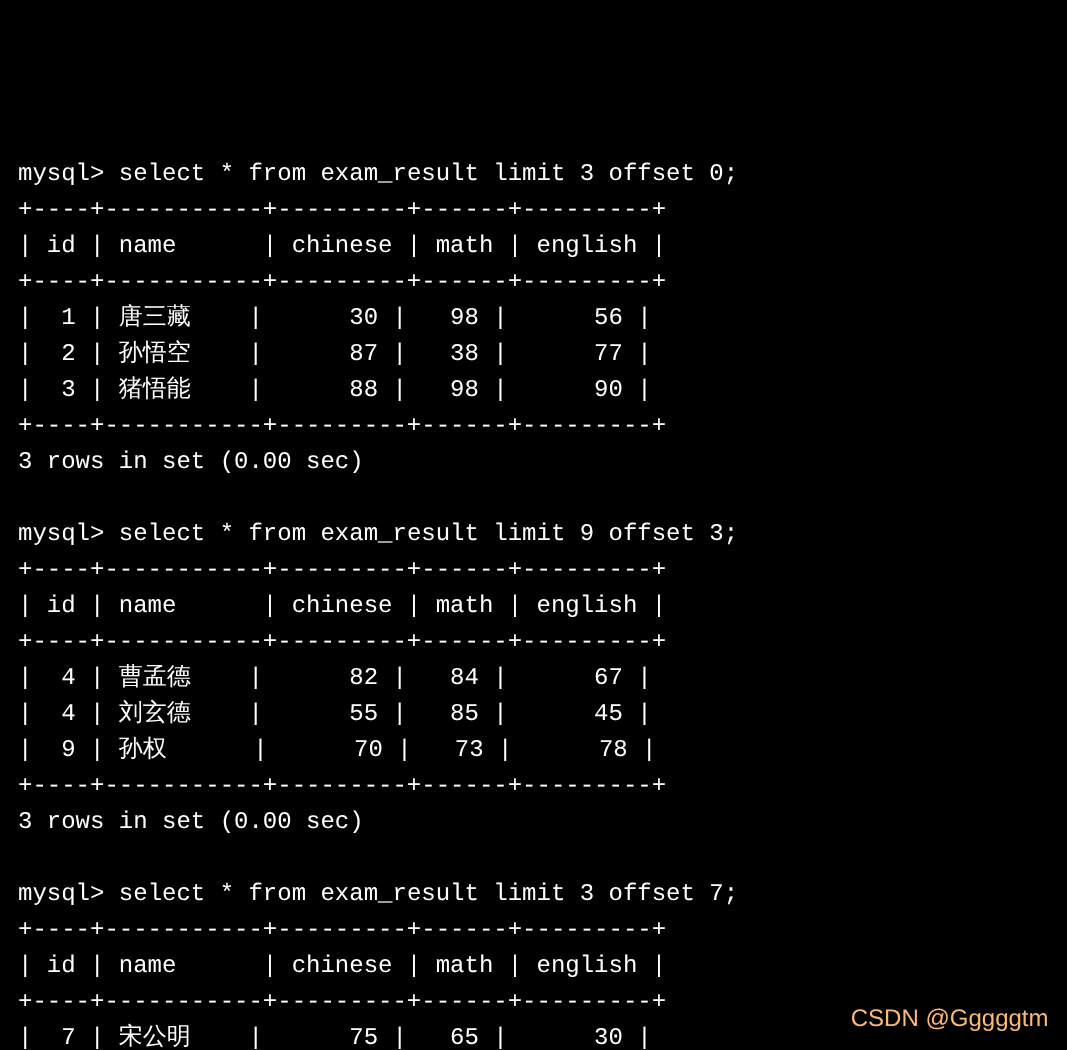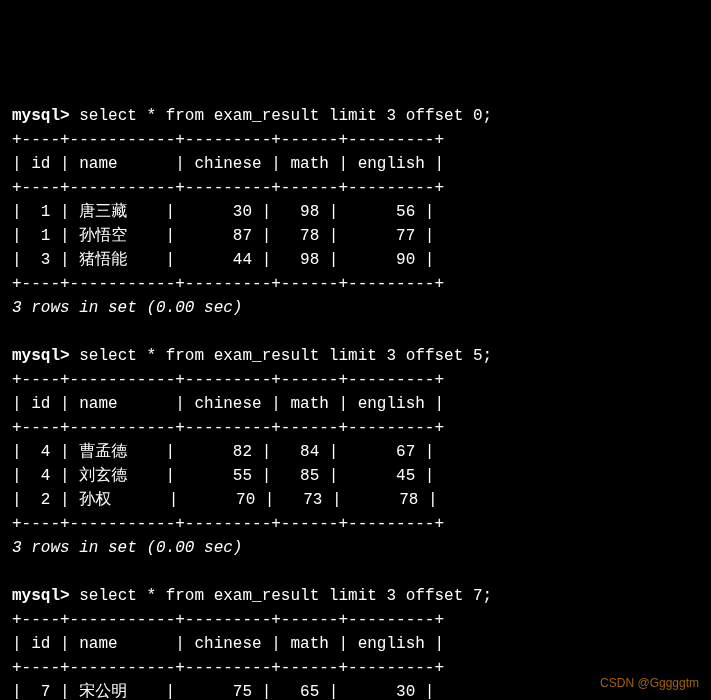--- a/index.html
+++ b/index.html
@@ -12,65 +12,64 @@
       color: #ffffff;
       font-family: 'Courier New', Consolas, monospace;
       font-size: 16px;
       padding: 8px 12px;
       line-height: 1.5;
       width: 711px;
       height: 700px;
       white-space: pre;
     }
     .prompt {
-      font-weight: bold;
+      font-weight: normal;
       margin-top: 41px;
     }
     .border-line {
       color: #ffffff;
     }
     .header-row, .data-row {
       color: #ffffff;
       margin-top: 44px;
     }
     .status {
       margin-bottom: 8px;
-      font-style: italic;
     }
     .watermark {
       position: absolute;
       bottom: 8px;
       right: 12px;
-      color: #a16207;
-      font-size: 12px;
+      color: #fdba74;
+      font-size: 16px;
       font-family: Arial, sans-serif;
     }
   </style>
 </head>
 <body>
 
 
 
 <div><div><span class="prompt">mysql&gt;</span> <span>select * from exam_result limit 3 offset 0;</span>
 <span class="border-line">+----+-----------+---------+------+---------+</span>
 <span class="header-row">| id | name      | chinese | math | english |</span>
 <span class="border-line">+----+-----------+---------+------+---------+</span>
 <span class="data-row">|  1 | 唐三藏    |      30 |   98 |      56 |</span>
-<span class="data-row">|  1 | 孙悟空    |      87 |   78 |      77 |</span>
-<span class="data-row">|  3 | 猪悟能    |      44 |   98 |      90 |</span>
+<span class="data-row">|  2 | 孙悟空    |      87 |   38 |      77 |</span>
+<span class="data-row">|  3 | 猪悟能    |      88 |   98 |      90 |</span>
 <span class="border-line">+----+-----------+---------+------+---------+</span>
 <span class="status">3 rows in set (0.00 sec)</span>
 </div>
-<div><span class="prompt">mysql&gt;</span> <span>select * from exam_result limit 3 offset 5;</span>
+<div><span class="prompt">mysql&gt;</span> <span>select * from exam_result limit 9 offset 3;</span>
 <span class="border-line">+----+-----------+---------+------+---------+</span>
 <span class="header-row">| id | name      | chinese | math | english |</span>
 <span class="border-line">+----+-----------+---------+------+---------+</span>
 <span class="data-row">|  4 | 曹孟德    |      82 |   84 |      67 |</span>
 <span class="data-row">|  4 | 刘玄德    |      55 |   85 |      45 |</span>
-<span class="data-row">|  2 | 孙权      |      70 |   73 |      78 |</span>
+<span class="data-row">|  9 | 孙权      |      70 |   73 |      78 |</span>
 <span class="border-line">+----+-----------+---------+------+---------+</span>
 <span class="status">3 rows in set (0.00 sec)</span>
 </div>
 <div><span class="prompt">mysql&gt;</span> <span>select * from exam_result limit 3 offset 7;</span>
 <span class="border-line">+----+-----------+---------+------+---------+</span>
 <span class="header-row">| id | name      | chinese | math | english |</span>
 <span class="border-line">+----+-----------+---------+------+---------+</span>
 <span class="data-row">|  7 | 宋公明    |      75 |   65 |      30 |</span>
 
 </div></div>

